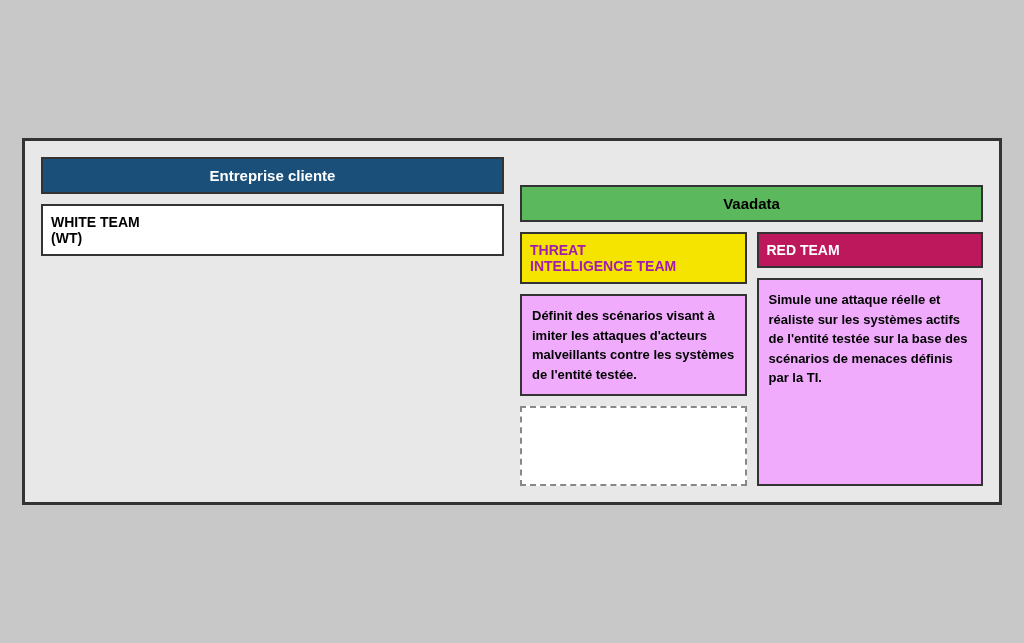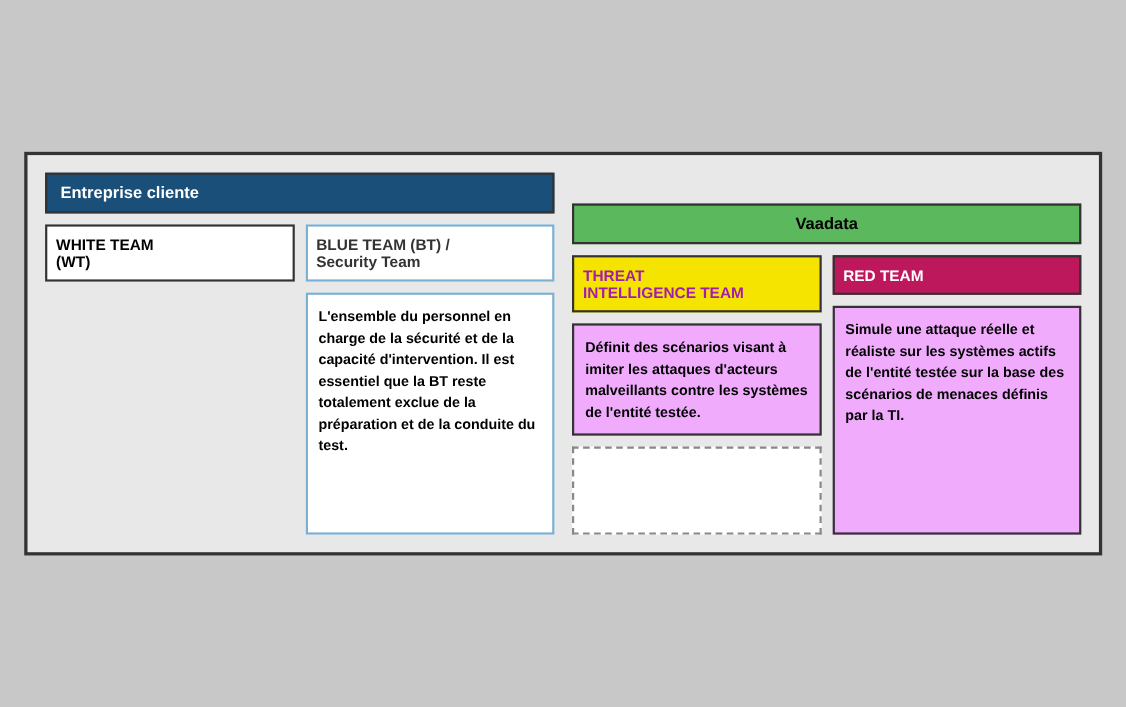--- a/index.html
+++ b/index.html
@@ -34,20 +34,21 @@
     .right-section {
       flex: 1;
       display: flex;
       flex-direction: column;
       gap: 10px;
     }
 
     .section-header-blue {
       background: #1a4f7a;
       color: white;
+      text-align: center;
       font-weight: bold;
       font-size: 15px;
       padding: 8px 12px;
       border: 2px solid #333;
     }
 
     .section-header-green {
       background: #5cb85c;
       color: black;
       text-align: center;
@@ -139,26 +140,20 @@
   <div class="left-section">
     <div class="section-header-blue">Entreprise cliente</div>
     <div class="columns-row">
 
       <div class="column">
         <div class="team-title-box team-title-white">
           WHITE TEAM<br>(WT)
         </div>
       </div>
 
-      <div class="column">
-        <div class="team-title-box team-title-lightblue">
-          BLUE TEAM (BT) /<br>Security Team
-        </div>
-        <div class="content-box-lightblue">L'ensemble du personnel en charge de la sécurité et de la capacité d'intervention. Il est essentiel que la BT reste totalement exclue de la préparation et de la conduite du test.</div>
-      </div>
     </div>
   </div>
 
   <div class="right-section">
     <div class="section-header-green">Vaadata</div>
     <div class="columns-row">
 
       <div class="column">
         <div class="team-title-box team-title-yellow">
           THREAT<br>INTELLIGENCE TEAM

